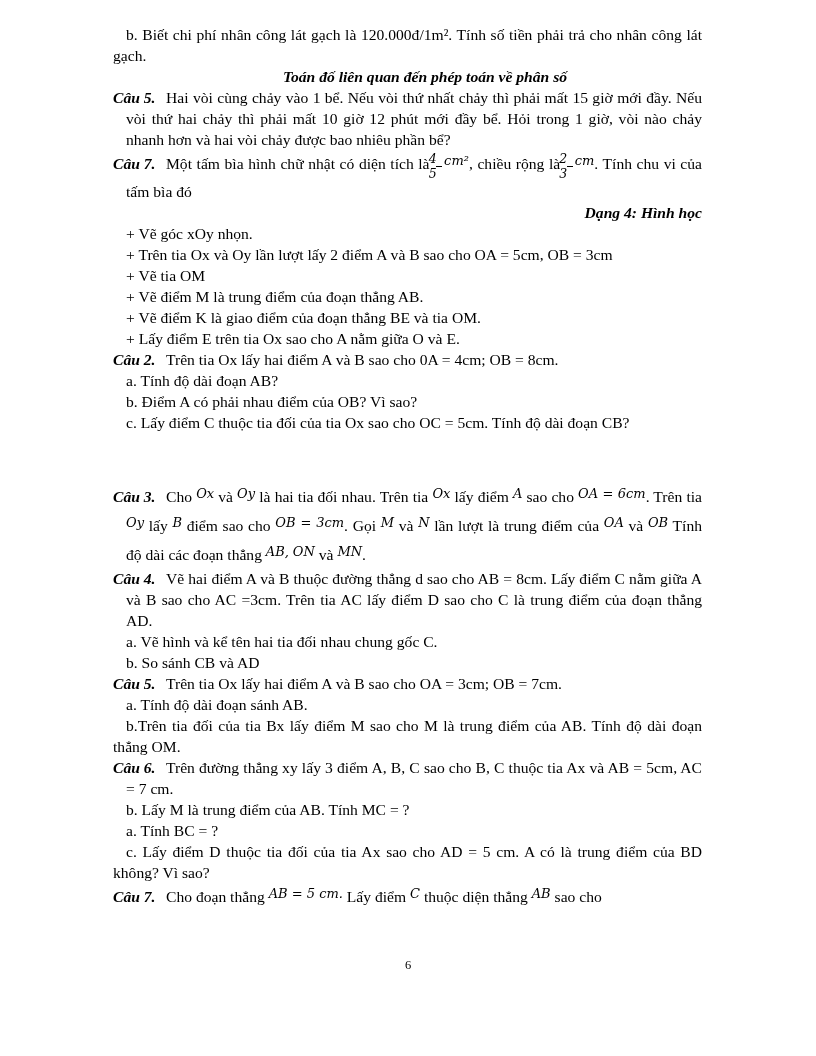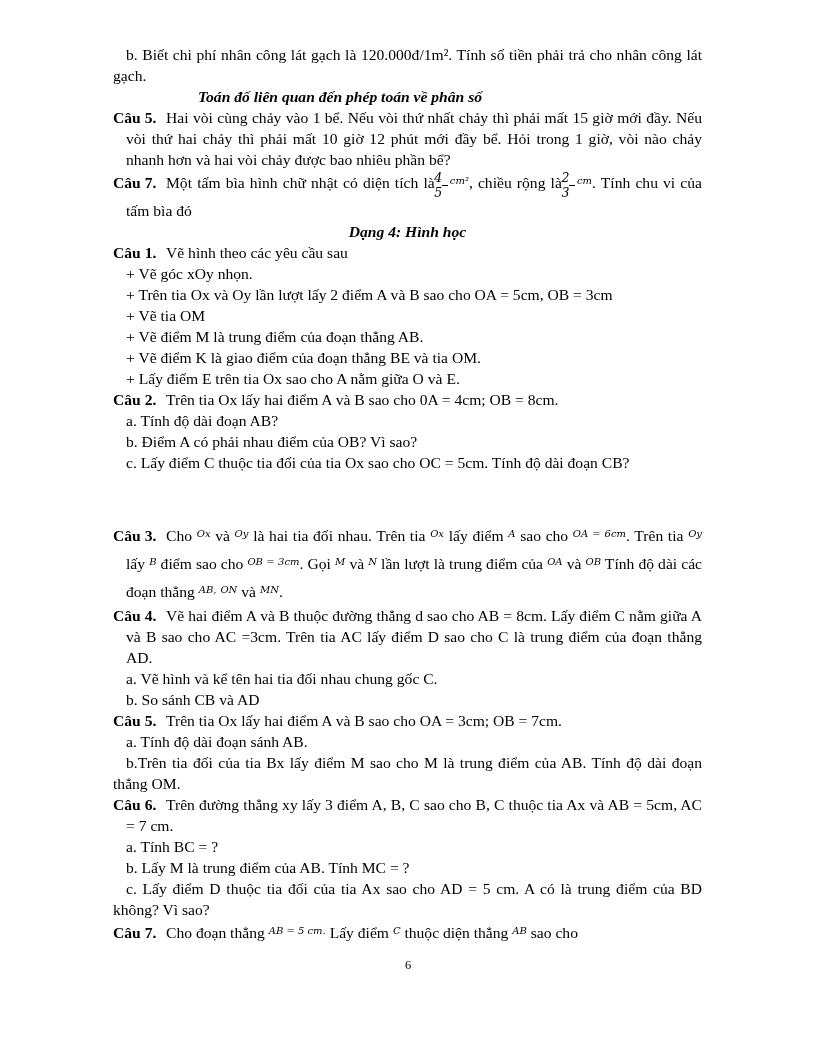--- a/index.html
+++ b/index.html
@@ -7,42 +7,43 @@
   .page {
     position: relative;
     width: 816px;
     height: 1008px;
     margin: 0 auto;
     background: #ffffff;
     color: #000000;
     font-family: "Liberation Serif", "DejaVu Serif", serif;
     font-size: 15.6px;
     overflow: hidden;
-    padding: 44px 114px 0 113px;
+    padding: 24px 114px 0 113px;
   }
   p { margin: 0; line-height: 21px; text-align: justify; }
   .hang13 { text-indent: 13px; }
   .q { padding-left: 13px; text-indent: -13px; }
   .sub { padding-left: 13px; }
   .qlabel {
     font-weight: 700;
     display: inline-block;
     min-width: 53px;
     text-indent: 0;
+    font-style: italic;
   }
   .heading {
-    text-align: center;
+    text-align: right;
     font-weight: 700;
     font-style: italic;
   }
   .heading-offset { padding-right: 135px; }
   .math {
     font-family: "DejaVu Serif", serif;
     font-style: italic;
-    font-size: 10px;
+    font-size: 13px;
     vertical-align: 4px;
   }
   .mathline { line-height: 26px; margin-top: 48px; }
   .frac {
     display: inline-block;
     vertical-align: -9px;
     text-align: center;
     font-family: "DejaVu Serif", serif;
     font-style: italic;
     font-size: 12.5px;
@@ -72,21 +73,20 @@
   <section>
     <p class="q"><b class="qlabel">Câu 5.</b><span>Hai vòi cùng chảy vào 1 bể. Nếu vòi thứ nhất chảy thì phải mất 15 giờ mới đầy. Nếu vòi thứ hai chảy thì phải mất 10 giờ 12 phút mới đầy bể. Hỏi trong 1 giờ, vòi nào chảy nhanh hơn và hai vòi chảy được bao nhiêu phần bể?</span></p>
 
 
     <p class="q"><b class="qlabel">Câu 7.</b><span><span>Một tấm bìa hình chữ nhật có diện tích là </span><span class="frac"><span class="fnum">4</span><span class="fden">5</span></span><span class="math">cm²</span><span>, chiều rộng là </span><span class="frac"><span class="fnum">2</span><span class="fden">3</span></span><span class="math">cm</span><span>. Tính chu vi của tấm bìa đó</span></span></p>
   </section>
 
   <p class="heading">Dạng 4: Hình học</p>
 
   <section>
-    <p class="q"><b class="qlabel">Câu 1.</b><span>Vẽ hình theo các yêu cầu sau</span></p>
     <p class="sub">+ Vẽ góc xOy nhọn.</p>
     <p class="sub">+ Trên tia Ox và Oy lần lượt lấy 2 điểm A và B sao cho OA = 5cm, OB = 3cm</p>
     <p class="sub">+ Vẽ tia OM</p>
     <p class="sub">+ Vẽ điểm M là trung điểm của đoạn thẳng AB.</p>
     <p class="sub">+ Vẽ điểm K là giao điểm của đoạn thẳng BE và tia OM.</p>
     <p class="sub">+ Lấy điểm E trên tia Ox sao cho A nằm giữa O và E.</p>
 
     <p class="q"><b class="qlabel">Câu 2.</b><span>Trên tia Ox lấy hai điểm A và B sao cho 0A = 4cm; OB = 8cm.</span></p>
     <p class="sub">a. Tính độ dài đoạn AB?</p>
     <p class="sub">b. Điểm A có phải nhau điểm của OB? Vì sao?</p>
@@ -96,21 +96,21 @@
 
     <p class="q"><b class="qlabel">Câu 4.</b><span>Vẽ hai điểm A và B thuộc đường thẳng d sao cho AB = 8cm. Lấy điểm C nằm giữa A và B sao cho AC =3cm. Trên tia AC lấy điểm D sao cho C là trung điểm của đoạn thẳng AD.</span></p>
     <p class="sub">a. Vẽ hình và kể tên hai tia đối nhau chung gốc C.</p>
     <p class="sub">b. So sánh CB và AD</p>
 
     <p class="q"><b class="qlabel">Câu 5.</b><span>Trên tia Ox lấy hai điểm A và B sao cho OA = 3cm; OB = 7cm.</span></p>
     <p class="sub">a. Tính độ dài đoạn sánh AB.</p>
     <p class="hang13">b.Trên tia đối của tia Bx lấy điểm M sao cho M là trung điểm của AB. Tính độ dài đoạn thẳng OM.</p>
 
     <p class="q"><b class="qlabel">Câu 6.</b><span>Trên đường thẳng xy lấy 3 điểm A, B, C sao cho B, C thuộc tia Ax và AB = 5cm, AC = 7 cm.</span></p>
+    <p class="sub">b. Lấy M là trung điểm của AB. Tính MC = ?</p>
     <p class="sub">a. Tính BC = ?</p>
-    <p class="sub">b. Lấy M là trung điểm của AB. Tính MC = ?</p>
     <p class="hang13">c. Lấy điểm D thuộc tia đối của tia Ax sao cho AD = 5 cm. A có là trung điểm của BD không? Vì sao?</p>
 
     <p class="q"><b class="qlabel">Câu 7.</b><span><span>Cho đoạn thẳng </span><span class="math">AB = 5 cm.</span><span> Lấy điểm </span><span class="math">C</span><span> thuộc diện thẳng </span><span class="math">AB</span><span> sao cho</span></span></p>
   </section>
 
   <div class="footer">6</div>
 </div>
 
 </body></html>

